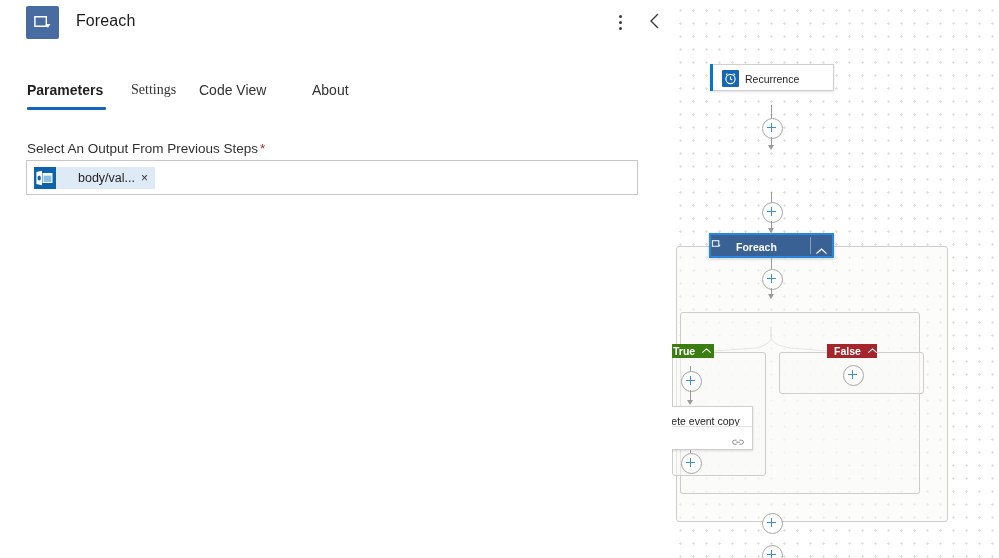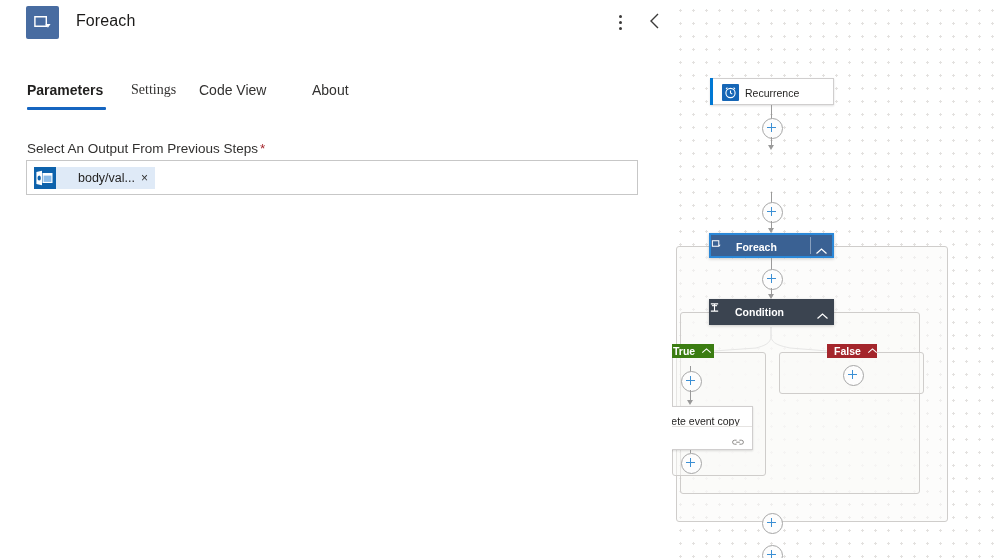--- a/index.html
+++ b/index.html
@@ -311,21 +311,21 @@
 
         <path d="M771,327 L771,336 C771,344 763,346 756,348 L700,352" fill="none" stroke="#9a9a9a" stroke-width="1"></path>
         <path d="M771,327 L771,336 C771,344 781,346 790,348 L840,352" fill="none" stroke="#9a9a9a" stroke-width="1"></path>
       </svg>
 
       <div class="scopebox" style="left:676px; top:246px; width:272px; height:276px;"></div>
       <div class="scopebox" style="left:680px; top:312px; width:240px; height:182px;"></div>
       <div class="scopebox" style="left:672px; top:352px; width:94px; height:124px;"></div>
       <div class="scopebox" style="left:779px; top:352px; width:145px; height:42px;"></div>
 
-      <div class="node" id="n-recurrence" style="left:710px; top:78px; width:124px; height:27px;">
+      <div class="node" id="n-recurrence" style="left:710px; top:64px; width:124px; height:27px;">
         <div class="accent"></div>
         <div class="nicon" style="left:11px; top:5px; background:#1666b6;">
           <svg width="17" height="17" viewBox="0 0 17 17">
             <circle cx="8.5" cy="9" r="4.6" fill="none" stroke="#fff" stroke-width="1.1"></circle>
             <path d="M8.5 6.4 V9 L10.3 10.1" stroke="#fff" stroke-width="1.1" fill="none"></path>
             <path d="M5.4 3.6 L4 4.9 M11.6 3.6 L13 4.9" stroke="#fff" stroke-width="1.1"></path>
           </svg>
         </div>
         <div class="nlabel" style="left:34px; top:8px;">Recurrence</div>
       </div>
@@ -355,34 +355,20 @@
             <path d="M1.5 6.5 L6.5 2 L11.5 6.5" fill="none" stroke="#ffffff" stroke-width="1.2"></path>
           </svg>
         </div>
       </div>
 
       <div class="conn" style="left:771px; top:258px; height:13px;"></div>
       <div class="plus" style="left:762px; top:269px;"></div>
       <div class="conn" style="left:771px; top:288px; height:9px;"></div>
       <div class="arrowhead" style="left:768px; top:294px;"></div>
 
-      <div class="scopehdr" id="n-condition" style="left:709px; top:299px; width:125px; height:26px;">
-        <div class="nicon" style="left:9px; top:6px; width:11px; height:11px;">
-          <svg width="11" height="11" viewBox="0 0 12 12">
-            <path d="M2 2 h8 M2 10 h8 M6 2 v8" stroke="#ffffff" stroke-width="1.2" fill="none"></path>
-            <path d="M3.2 4 h5.6" stroke="#ffffff" stroke-width="1.2"></path>
-          </svg>
-        </div>
-        <div class="slabel" style="left:26px; top:7px;">Condition</div>
-        <div style="position:absolute; right:5px; top:8px;">
-          <svg width="13" height="9" viewBox="0 0 13 9">
-            <path d="M1.5 6.5 L6.5 2 L11.5 6.5" fill="none" stroke="#ffffff" stroke-width="1.2"></path>
-          </svg>
-        </div>
-      </div>
 
       <div class="branchlbl" id="b-true" style="left:666px; top:344px; width:48px;">
         <span>True</span>
         <span style="margin-left:6px; display:flex;">
           <svg width="11" height="8" viewBox="0 0 13 9">
             <path d="M1.5 6.5 L6.5 2 L11.5 6.5" fill="none" stroke="#ffffff" stroke-width="1.3"></path>
           </svg>
         </span>
       </div>
 

